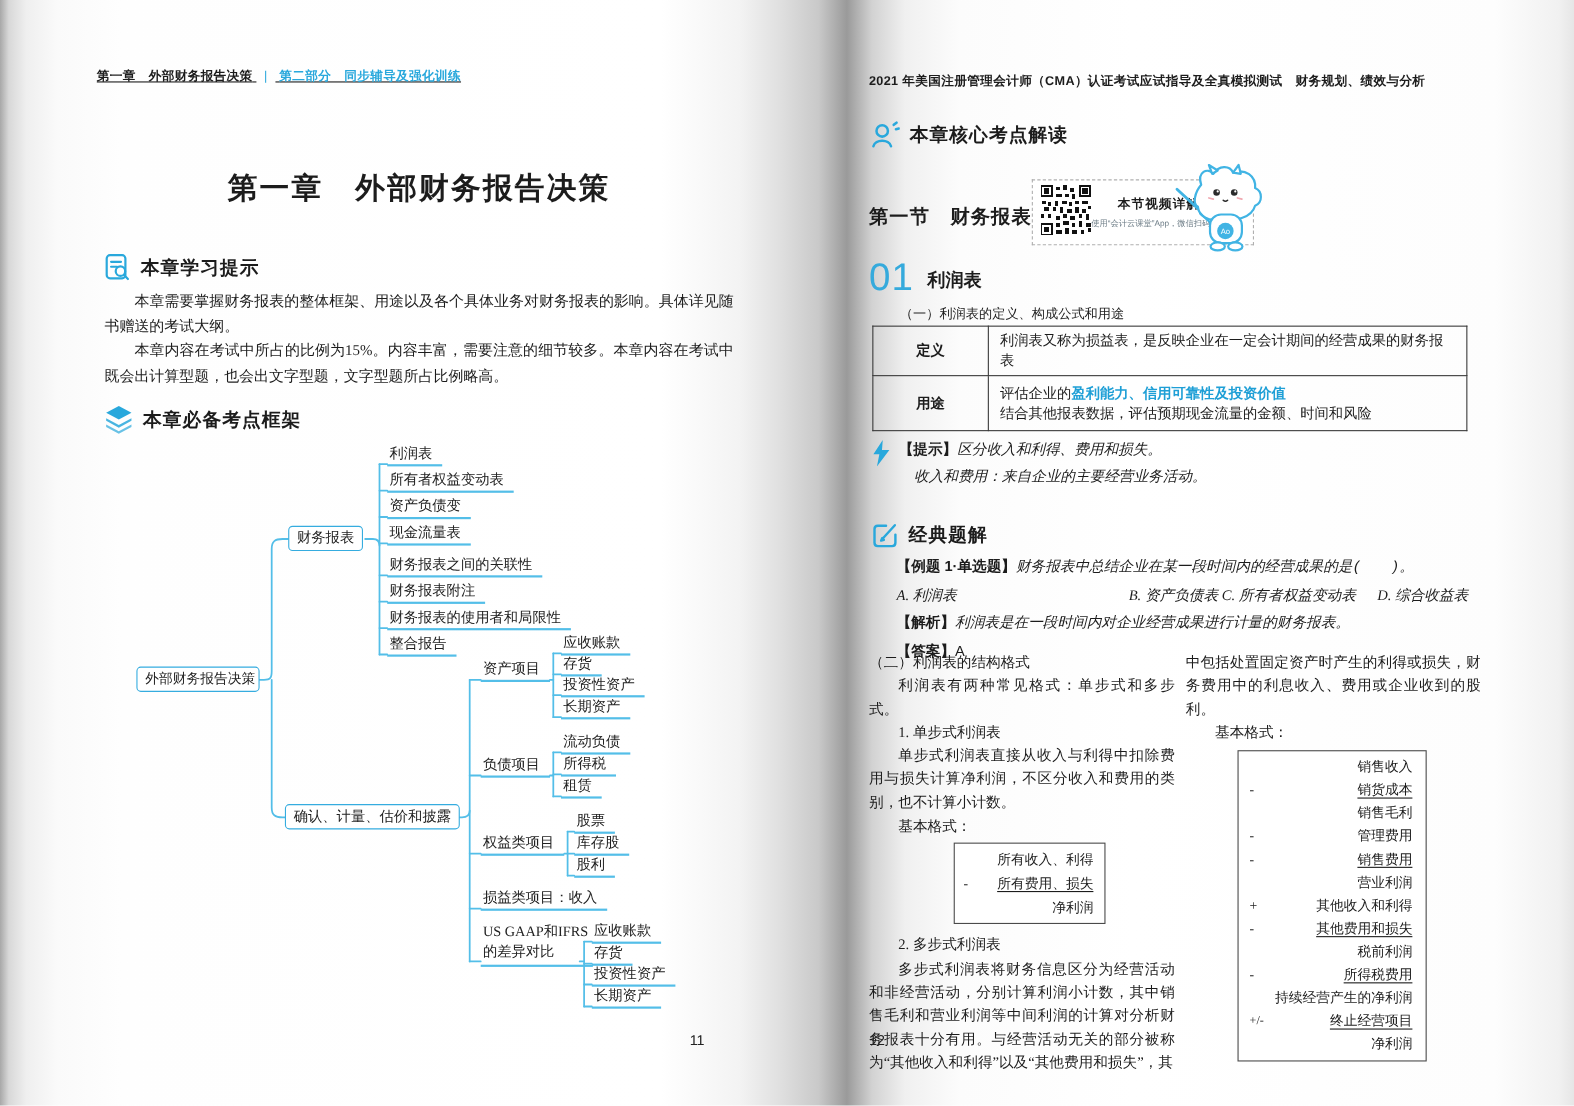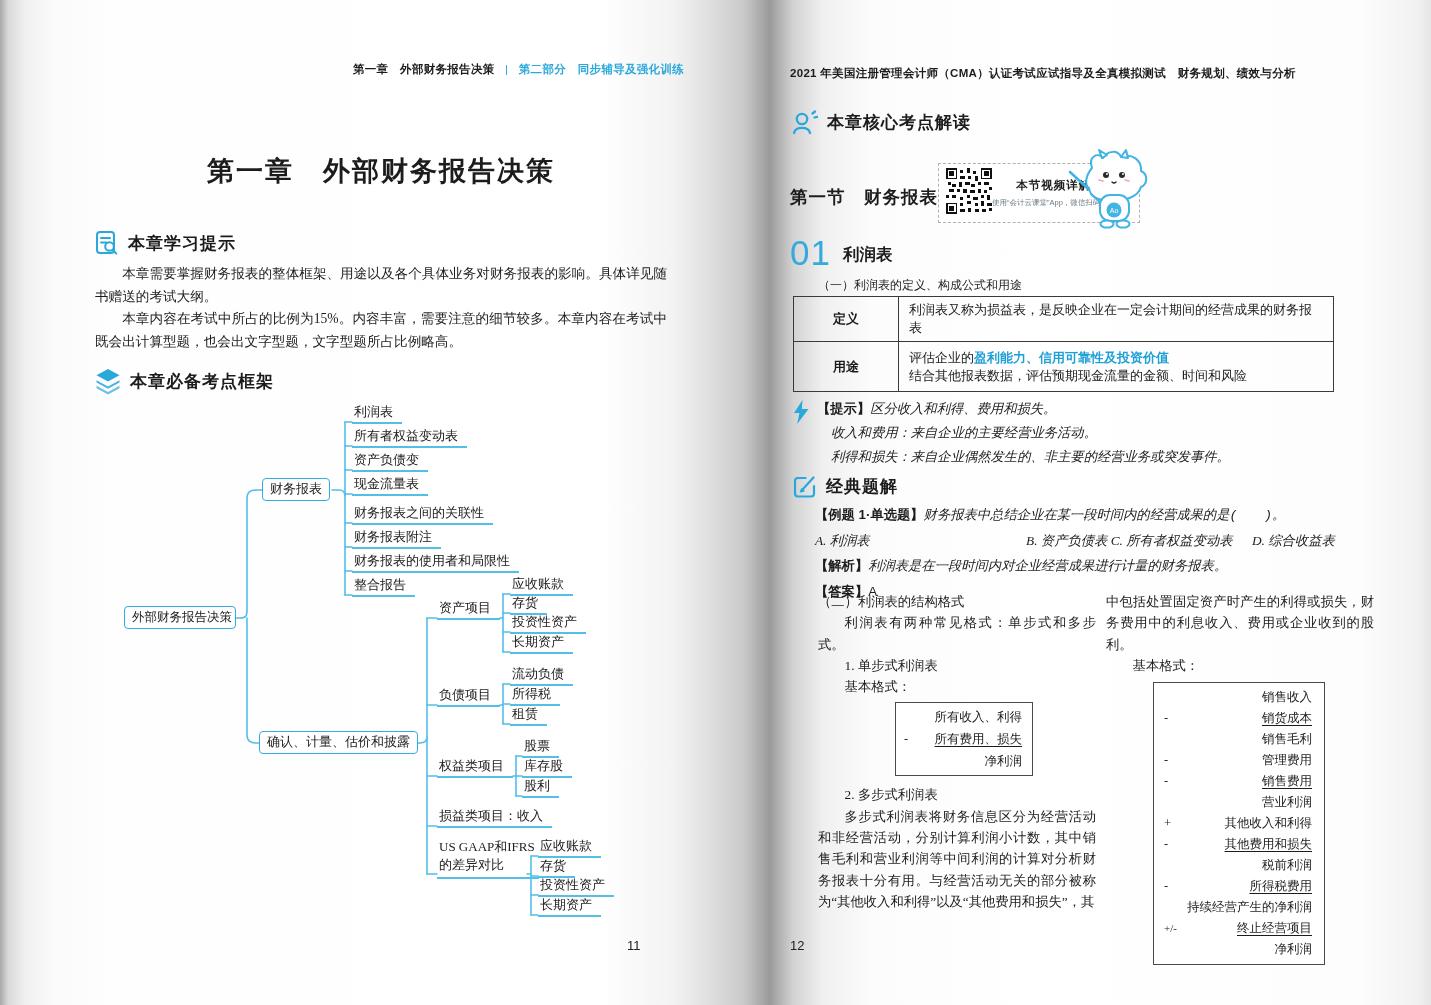--- a/index.html
+++ b/index.html
@@ -29,30 +29,30 @@
   table.def td { border:1px solid #3a3a3a; vertical-align:middle; }
   td.lbl { width:105px; text-align:center; font-weight:bold; font-size:13px; }
   td.val { padding:4px 10px; font-family:"Liberation Serif", serif; }
   .hl { color:#1e9fd6; font-weight:bold; }
   
   .fmt-box { border:1px solid #4a4a4a; background:#fff; }
   .fmt-row { display:flex; align-items:center; height:21px; font-family:"Liberation Serif", serif; font-size:12.5px; }
   .fmt-sign { width:30px; padding-left:10px; }
   .fmt-label { flex:1; text-align:right; padding-right:12px; }
   .fmt-label.u { text-decoration:underline; text-underline-offset:3px; }
-  .col { font-family:"Liberation Serif", serif; font-size:13.3px; line-height:21.3px; text-align:justify;margin-left:28px; }
+  .col { font-family:"Liberation Serif", serif; font-size:13.3px; line-height:21.3px; text-align:justify; }
   .ind { text-indent:2em; }
   .opt { display:inline-block; font-style:italic; }
 </style>
 </head>
 <body>
 
 <div class="spread">
 
-  <div class="abs hd" style="left:102px;top:62px;width:582px;text-align:right;">
+  <div class="abs hd" style="left:88px;top:62px;width:582px;text-decoration:underline;">
     <span>第一章　外部财务报告决策</span>
     <span class="blue" style="margin:0 7px;font-weight:normal;">|</span>
     <span class="blue">第二部分　同步辅导及强化训练</span>
   </div>
 
   <div class="abs" style="left:90px;top:153px;width:582px;text-align:center;font-size:27px;font-weight:bold;letter-spacing:2px;">第一章　外部财务报告决策</div>
 
   <div class="abs sec-head" style="left:95px;top:230px;">
     <span>
       <svg width="24" height="26" viewBox="0 0 24 26" fill="none" stroke="#29a8dc" stroke-width="2" stroke-linecap="round">
@@ -304,21 +304,20 @@
 
   <div class="abs" style="left:793px;top:397px;width:548px;">
     <span class="abs" style="left:0;top:3px;">
       <svg width="16" height="24" viewBox="0 0 16 24">
           <path d="M9.5,0 L1,13 H6.4 L4.2,24 L15.5,9 H8.8 Z" fill="#29a8dc"></path>
         </svg>
     </span>
     <div style="margin-left:24px;font-size:13.3px;line-height:24px;">
       <div><b>【提示】</b><span class="kai">区分收入和利得、费用和损失。</span></div>
       <div class="kai" style="padding-left:14px;">收入和费用：来自企业的主要经营业务活动。</div>
-      <div class="kai" style="padding-left:14px;">利得和损失：来自企业偶然发生的、非主要的经营业务或突发事件。</div>
     </div>
   </div>
 
   <div class="abs sec-head" style="left:792px;top:474px;">
     <span>
       <svg width="25" height="25" viewBox="0 0 25 25" fill="none" stroke="#29a8dc" stroke-width="2.2" stroke-linecap="round" stroke-linejoin="round">
         <path d="M22,12 V19.5 C22,21.4 20.9,22.5 19,22.5 H6 C4.1,22.5 3,21.4 3,19.5 V7 C3,5.1 4.1,4 6,4 H13.5"></path>
         <path d="M10.5,15.5 L21.5,3.5"></path>
         <path d="M9,17.5 L11.5,16.7 10,15.2 Z" fill="#29a8dc"></path>
       </svg>
@@ -341,20 +340,21 @@
     </div>
     <div>
       <b style="font-family:'Liberation Sans',sans-serif;">【答案】</b><span style="font-family:'Liberation Sans',sans-serif;">A</span>
     </div>
   </div>
 
   <div class="abs col" style="left:790px;top:591px;width:278px;">
     <div>（二）利润表的结构格式</div>
     <div class="ind">利润表有两种常见格式：单步式和多步式。</div>
     <div class="ind">1. 单步式利润表</div>
+    <div class="ind">单步式利润表直接从收入与利得中扣除费用与损失计算净利润，不区分收入和费用的类别，也不计算小计数。</div>
     <div class="ind">基本格式：</div>
     <div class="fmt-box" style="width:138px;margin:5px 0 8px 77px;padding:3px 0;">
       <div class="fmt-row" style="height:22px;">
           <span class="fmt-sign" style="width:22px;padding-left:8px;"></span>
           <span class="fmt-label" style="padding-right:10px;">所有收入、利得</span>
         </div>
       <div class="fmt-row" style="height:22px;">
           <span class="fmt-sign" style="width:22px;padding-left:8px;">-</span>
           <span class="fmt-label u" style="padding-right:10px;">所有费用、损失</span>
         </div>

